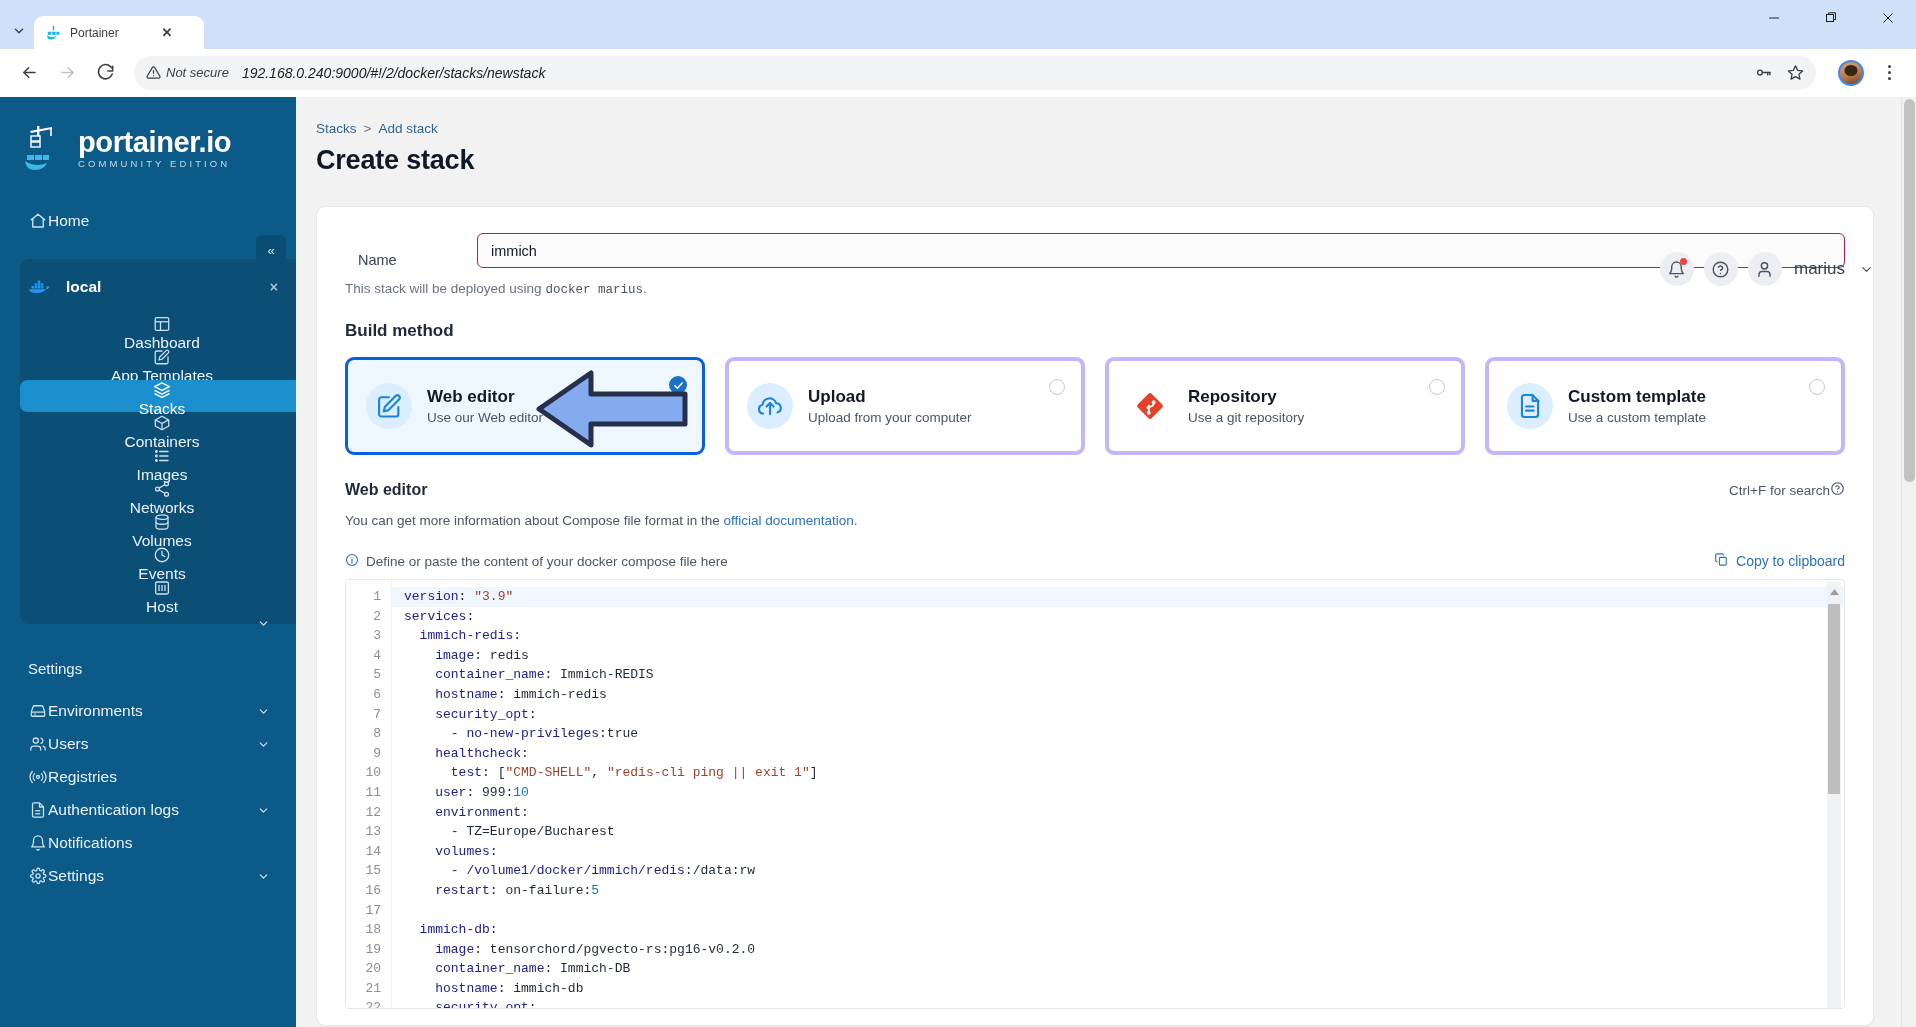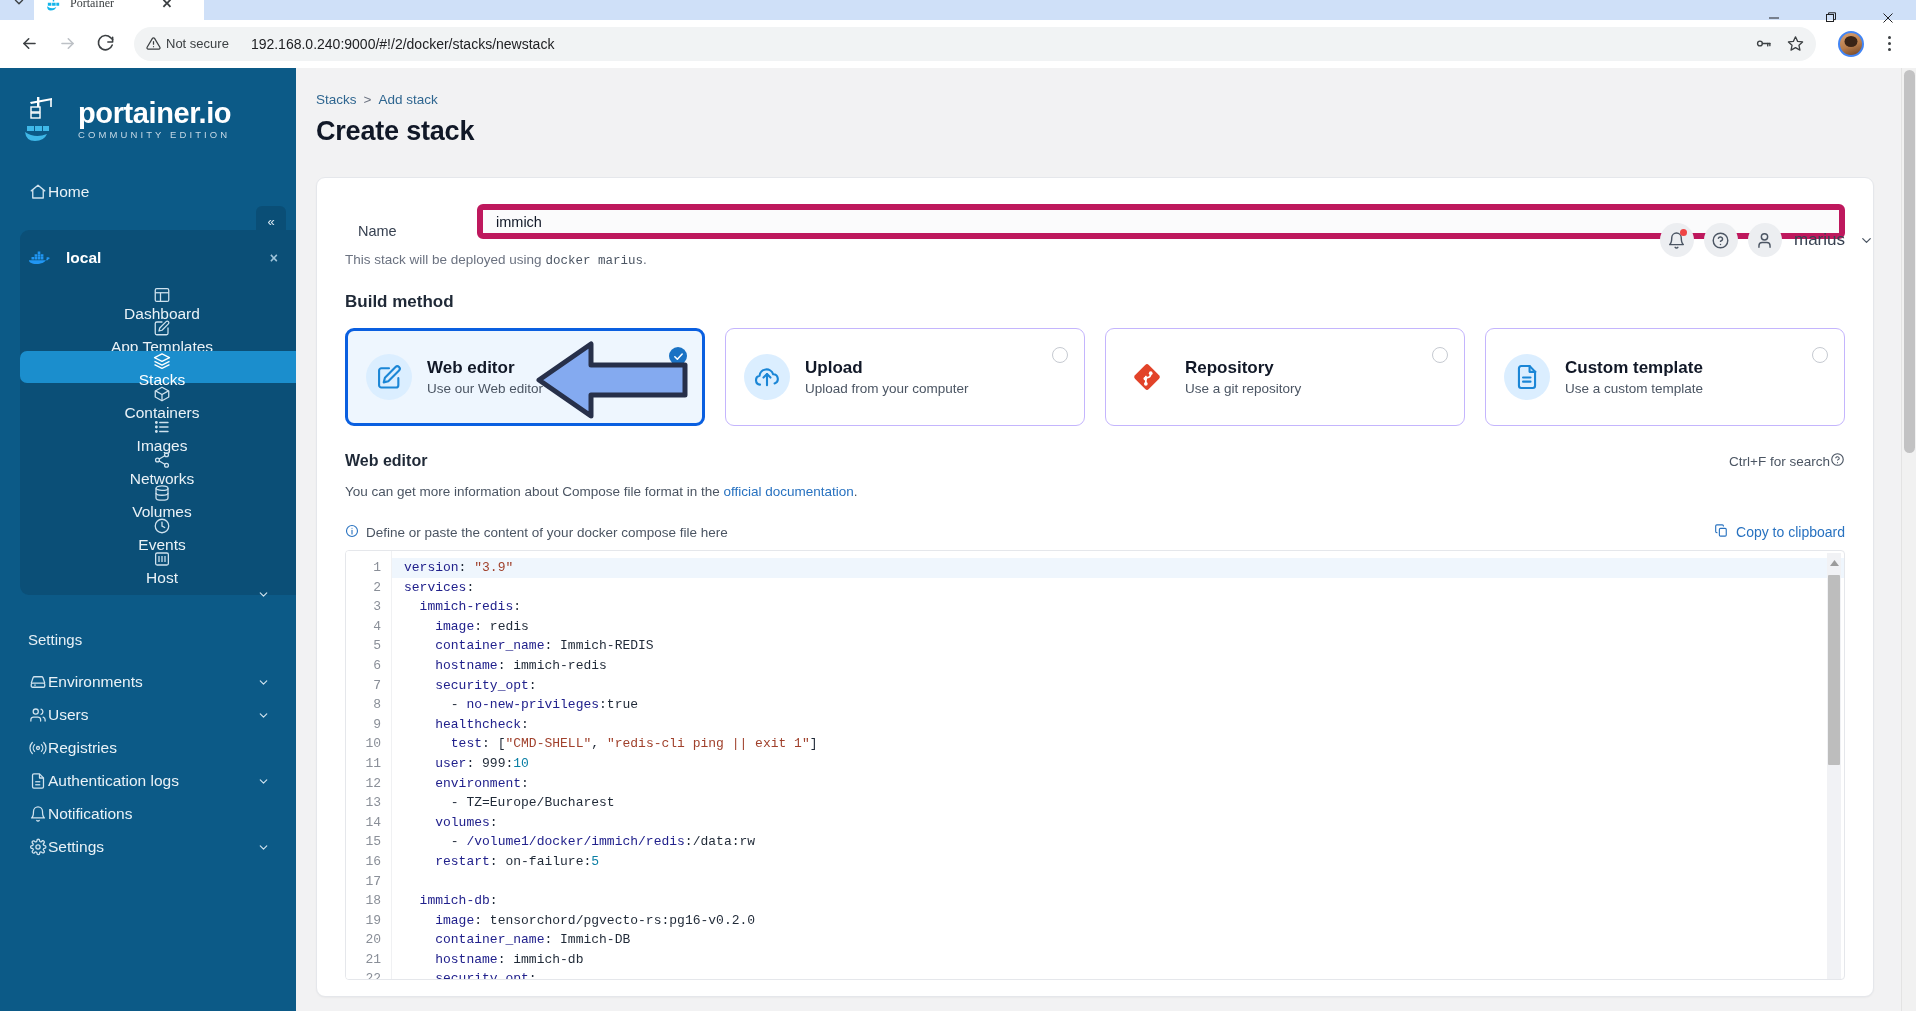--- a/index.html
+++ b/index.html
@@ -6,27 +6,26 @@
   html, body { width: 1916px; height: 1027px; overflow: hidden; }
   body {
     font-family: "Liberation Sans", sans-serif;
     background: #ffffff;
     font-size: 14px;
     color: #1f2937;
   }
 
   
   .browser-tabstrip {
-    height: 20px;
+    height: 49px;
     background: #cfe0f8;
     display: flex;
     align-items: flex-end;
     padding-left: 4px;
     position: relative;
-    font-family: Liberation Serif, serif;
   }
   .tabstrip-chevron {
     width: 30px; height: 30px;
     margin-bottom: 3px;
     display: flex; align-items: center; justify-content: center;
     color: #3c4043;
     border-radius: 50%;
   }
   .tabstrip-chevron svg { width: 14px; height: 14px; }
   .tab {
@@ -96,21 +95,22 @@
   .nav-btn svg { width: 19px; height: 19px; }
   .omnibox {
     flex: 1;
     height: 34px;
     background: #f1f3f4;
     border-radius: 18px;
     display: flex;
     align-items: center;
     padding: 0 6px 0 12px;
     margin: 0 8px;
-    gap: 12px;
+    gap: 3px;
+    font-style: italic;
   }
   .not-secure {
     display: flex;
     align-items: center;
     gap: 5px;
     font-size: 13px;
     color: #3c4043;
     padding-right: 10px;
   }
   .not-secure svg { width: 15px; height: 15px; }
@@ -349,21 +349,21 @@
   }
   .form-label {
     width: 118px;
     font-size: 14.5px;
     color: #374151;
     padding-left: 13px;
   }
   .text-input {
     flex: 1;
     height: 35px;
-    border: 6px solid #be185d;
+    border: 1px solid #be185d;
     border-radius: 6px;
     background: #fbfbfc;
     padding: 0 13px;
     font-size: 14.5px;
     color: #111827;
     font-family: "Liberation Sans", sans-serif;
     outline: none;
   }
   .deploy-note {
     font-size: 13.5px;
@@ -384,21 +384,21 @@
     margin-bottom: 16px;
   }
 
   .method-grid {
     display: grid;
     grid-template-columns: repeat(4, 1fr);
     gap: 20px;
     margin-bottom: 26px;
   }
   .method-card {
-    border: 1px solid #c4b5fd;
+    border: 4px solid #c4b5fd;
     border-radius: 9px;
     background: #ffffff;
     height: 98px;
     display: flex;
     align-items: center;
     padding: 0 18px;
     gap: 15px;
     position: relative;
   }
   .method-card.selected {

